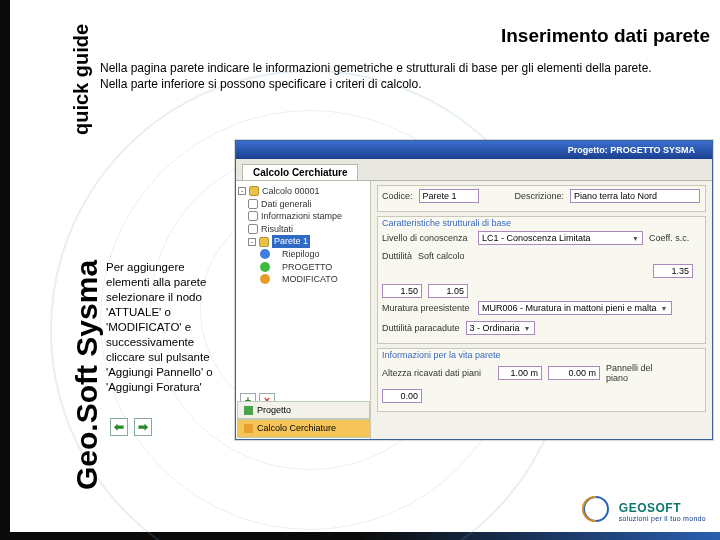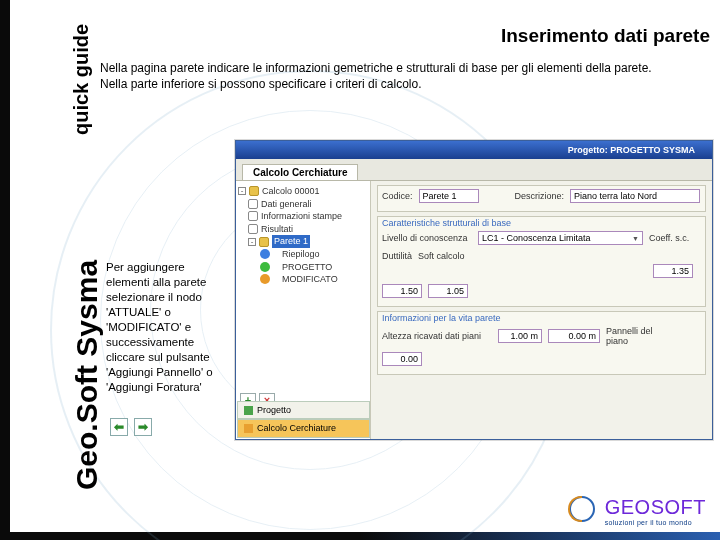--- a/index.html
+++ b/index.html
@@ -63,21 +63,21 @@
   .sel-wide { min-width: 165px; justify-content: space-between; }
   .dd-ar { font-size: 7px; color: #555; margin-left: 4px; }
   .arrows { position: absolute; left: 110px; top: 418px; display: flex; gap: 6px; }
   .arrow-btn { width: 18px; height: 18px; border: 1px solid #8aa; background: #fff; display: flex; align-items: center; justify-content: center; color: #2a8a2a; font-size: 12px; font-weight: bold; }
 
   
   .logo { position: absolute; right: 14px; bottom: 14px; display: flex; align-items: center; gap: 6px; }
   .logo .mark { width: 30px; height: 30px; position: relative; }
   .logo .mark .ring { position: absolute; border: 2px solid #2a65b4; border-radius: 50%; width: 26px; height: 26px; }
   .logo .mark .half { position: absolute; width: 14px; height: 26px; border-radius: 13px 0 0 13px; border: 2px solid #d78a1f; border-right: none; left: -1px; }
-  .logo .txt { font-weight: normal; color: #6d28d9; font-size: 20px; letter-spacing: .5px; }
+  .logo .txt { font-weight: bold; color: #0f766e; font-size: 12px; letter-spacing: .5px; }
   .logo .sub { font-size: 7px; color: #0a3a84; letter-spacing: .3px; }
 </style>
 </head>
 <body>
 
 <div class="vbar"></div>
 <div class="hbar"></div>
 <div class="bg-circles">
     <div class="c1"></div>
     <div class="c2"></div>
@@ -183,20 +183,32 @@
           <span class="lbl">Duttilità</span>
           <span class="lbl">Soft calcolo</span>
         </div>
         <div class="frow">
           <span style="width:90px"></span>
             <span style="width:169px"></span>
           <span class="inp" style="width:34px;justify-content:flex-end">1.35</span>
           <span class="inp" style="width:34px;justify-content:flex-end">1.50</span>
           <span class="inp" style="width:34px;justify-content:flex-end">1.05</span>
         </div>
+        <div class="frow">
+          <span class="lbl" style="width:90px">Muratura preesistente</span>
+          <span class="inp sel-wide">
+              <span>MUR006 - Muratura in mattoni pieni e malta</span>
+              <span class="dd-ar">▼</span>
+            </span>
+          <span class="lbl">Duttilità paracadute</span>
+          <span class="inp" style="min-width:60px">
+              <span>3 - Ordinaria</span>
+              <span class="dd-ar">▼</span>
+            </span>
+        </div>
       </div>
 
       <div class="grp">
         <div class="grp-title">Informazioni per la vita parete</div>
         <div class="frow">
             <span class="lbl" style="width:110px">Altezza ricavati dati piani</span>
           <span class="inp" style="width:44px;justify-content:flex-end">1.00 m</span>
           <span class="inp" style="width:52px;justify-content:flex-end">0.00 m</span>
           <span class="lbl" style="width:70px">Pannelli del piano</span>
           <span class="inp" style="width:34px;justify-content:flex-end">0.00</span>

